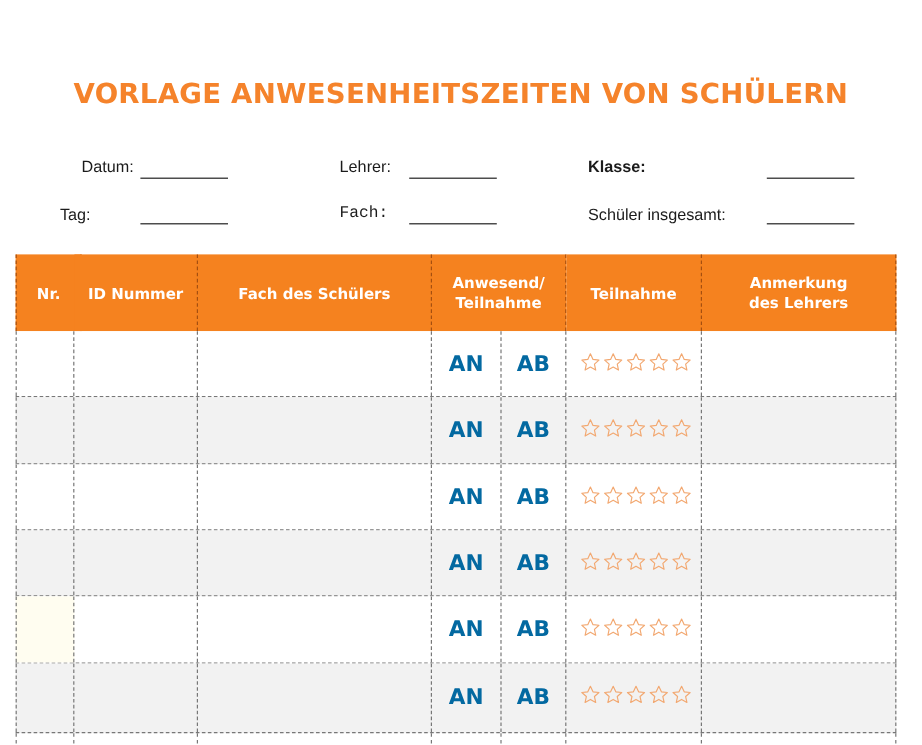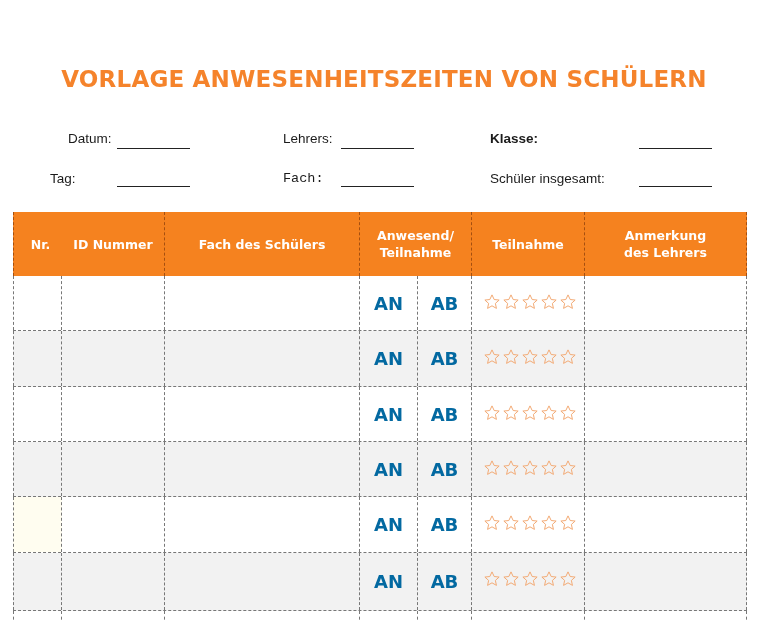--- a/index.html
+++ b/index.html
@@ -18,21 +18,21 @@
 </head>
 <body>
 
 <div class="title">VORLAGE ANWESENHEITSZEITEN VON SCHÜLERN</div>
 
 <div class="field-label" style="left:68px;top:131px;">Datum:</div>
 <div class="field-line" style="left:117px;top:148px;"></div>
 <div class="field-label" style="left:50px;top:171px;">Tag:</div>
 <div class="field-line" style="left:117px;top:186px;"></div>
 
-<div class="field-label" style="left:283px;top:131px;">Lehrers:</div>
+<div class="field-label" style="left:283px;top:131px;">Lehrer:</div>
 <div class="field-line" style="left:341px;top:148px;"></div>
 <div class="field-label" style="left:283px;top:171px;font-family:Liberation Mono, monospace;">Fach:</div>
 <div class="field-line" style="left:341px;top:186px;"></div>
 
 <div class="field-label" style="left:490px;top:131px;font-weight:bold;">Klasse:</div>
 <div class="field-line" style="left:639px;top:148px;"></div>
 <div class="field-label" style="left:490px;top:171px;">Schüler insgesamt:</div>
 <div class="field-line" style="left:639px;top:186px;"></div>
 
 <div class="table" id="tbl">

